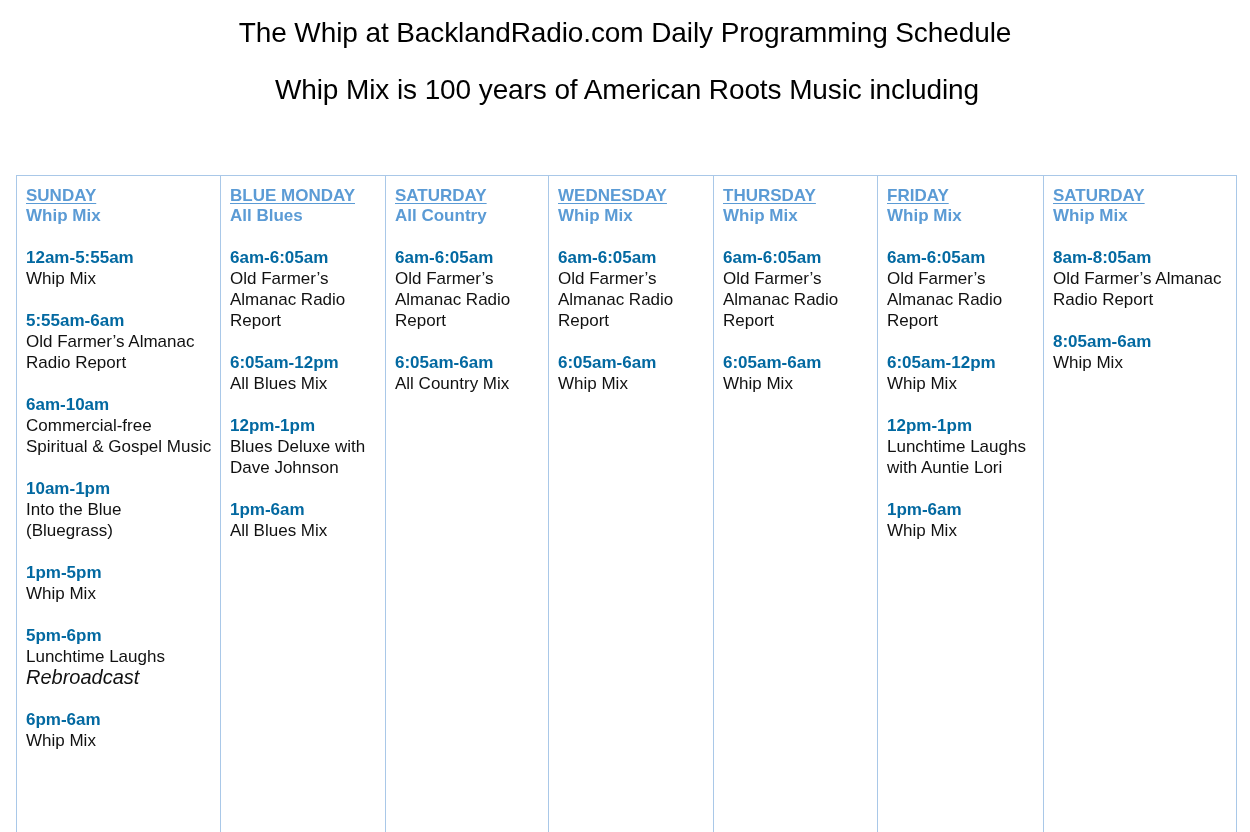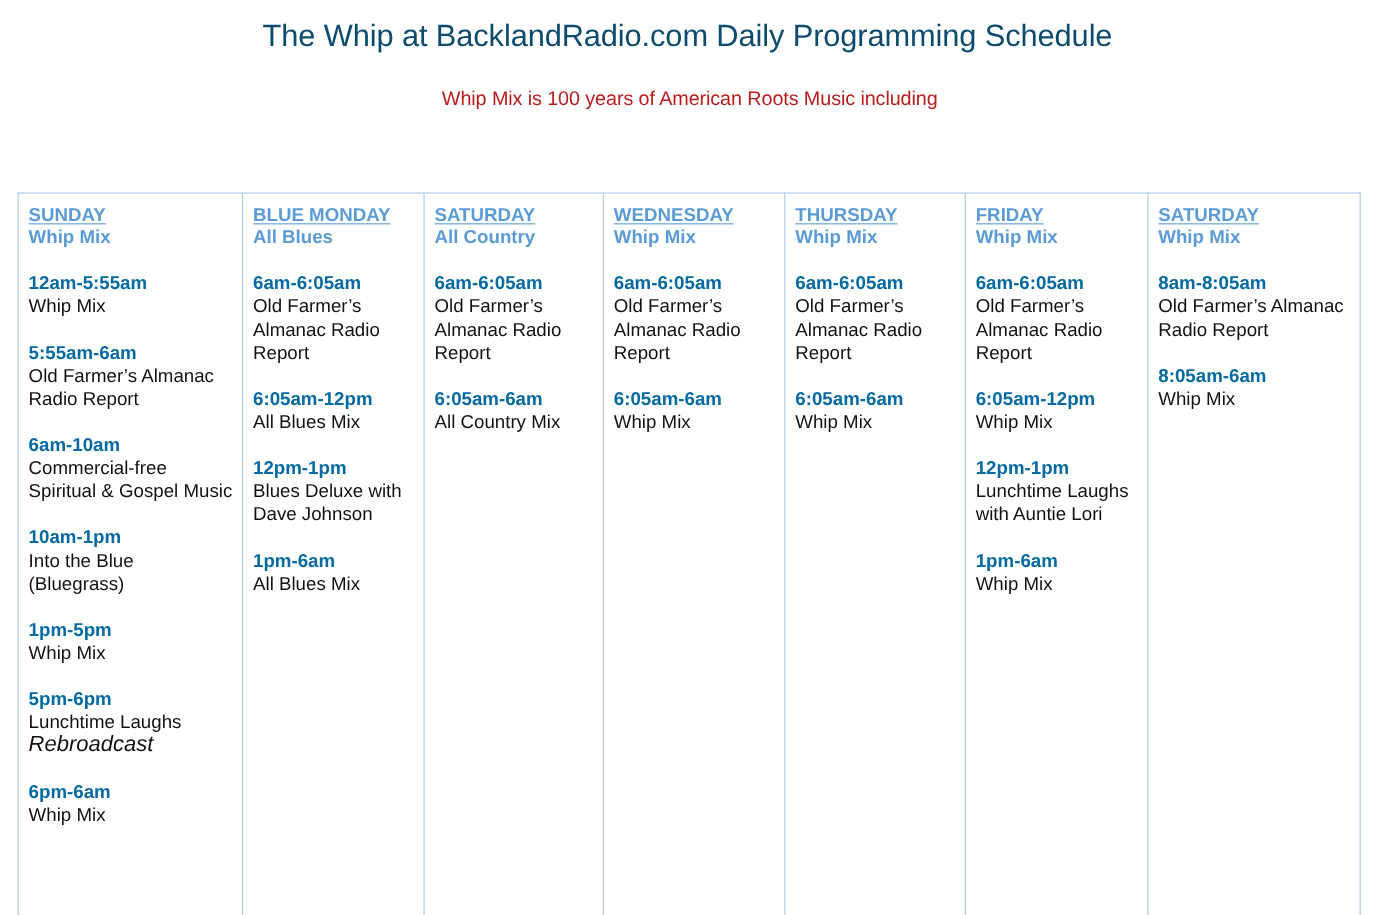--- a/index.html
+++ b/index.html
@@ -16,31 +16,31 @@
     overflow: hidden;
     position: relative;
   }
 
   
   .page-title {
     text-align: center;
     font-size: 28px;
     font-weight: 400;
     line-height: 34px;
-    color: #0c4a6e;
+    color: #000000;
     margin: 0;
     padding: 16px 40px 0 40px;
     letter-spacing: -0.1px;
   }
   .page-subtitle {
     text-align: center;
-    font-size: 18px;
+    font-size: 28px;
     font-weight: 400;
     line-height: 27px;
-    color: #b91c1c;
+    color: #000000;
     margin: 0;
     padding: 26px 36px 0 40px;
     letter-spacing: -0.1px;
   }
   .page-subtitle .sub-line { display: block; }
 
   
   .schedule-wrap {
     position: absolute;
     left: 16px;

